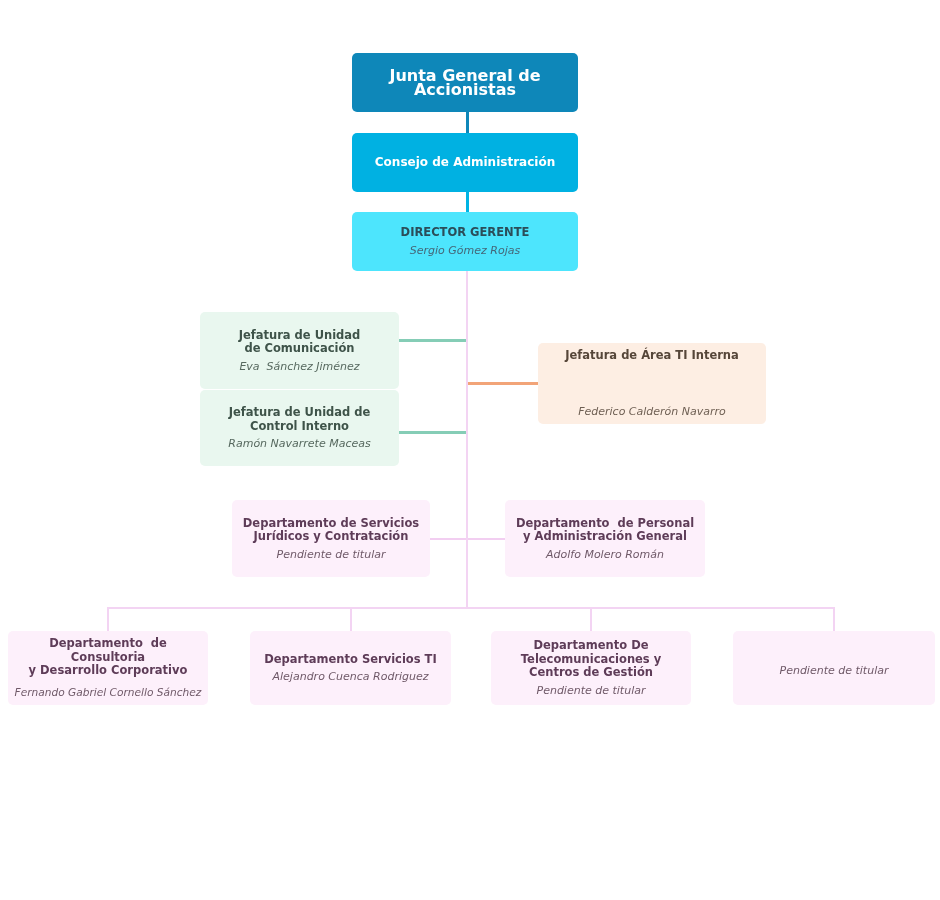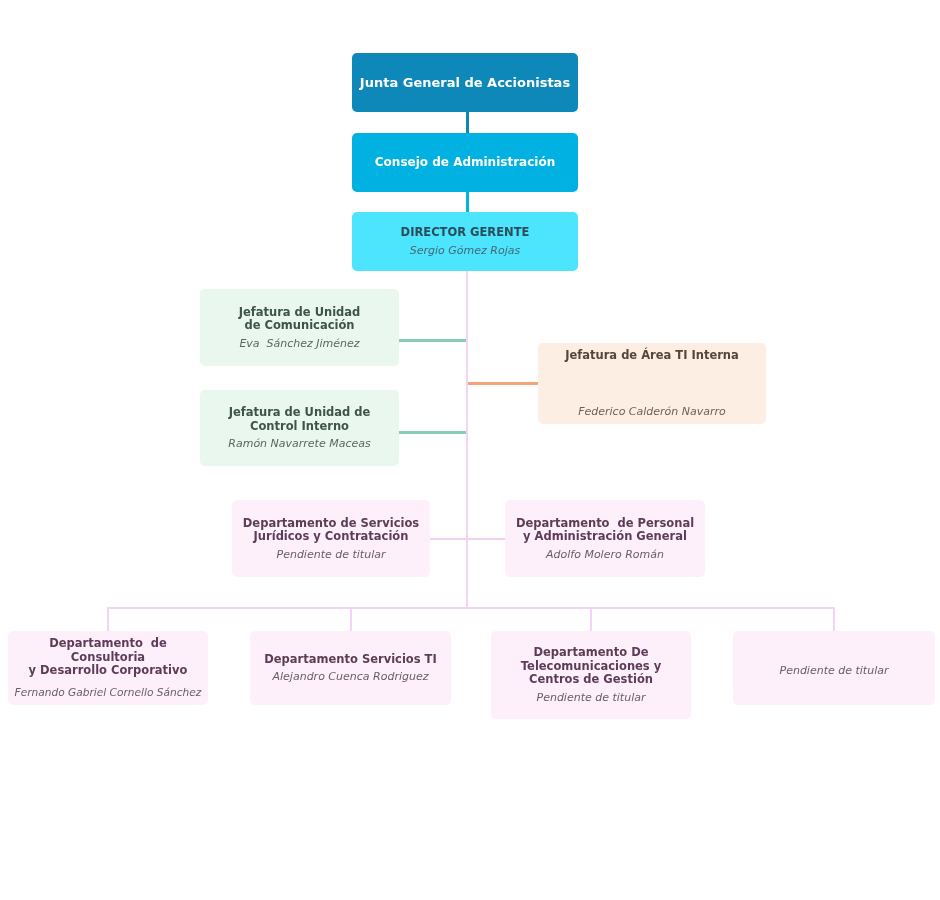--- a/index.html
+++ b/index.html
@@ -29,48 +29,48 @@
   }
   .node-subtitle{
     font-style:italic;
     font-size:11px;
     line-height:13px;
     margin-top:4px;
     white-space:pre-wrap;
   }
   
   .t-blue   {background:#0E87B9;}
-  .t-blue  .node-title{color:#ffffff;font-size:13px;}
+  .t-blue  .node-title{color:#ffffff;font-size:16px;}
   .t-blue2  {background:#00B1E2;}
   .t-blue2 .node-title{color:#ffffff;font-size:12px;}
   .t-cyan   {background:#4DE5FD;}
   .t-cyan  .node-title{color:#2B4D59;}
   .t-cyan  .node-subtitle{color:#44687A;}
   .t-green  {background:#E9F7EF;}
   .t-green .node-title{color:#3E5349;}
   .t-green .node-subtitle{color:#57695F;}
   .t-orange {background:#FDEEE3;justify-content:space-between;}
   .t-orange .node-title{color:#564639;}
   .t-orange .node-subtitle{color:#6E5F53;margin-top:21px;}
   .t-pink   {background:#FDF0FB;}
   .t-pink  .node-title{color:#5E3C58;}
   .t-pink  .node-subtitle{color:#6F5968;}
 
   
   #n-junta      {left:352px;top:53px; width:226px;height:59px;}
   #n-consejo    {left:352px;top:133px;width:226px;height:59px;}
   #n-director   {left:352px;top:212px;width:226px;height:59px;}
-  #n-comunicacion{left:200px;top:289px;width:199px;height:77px;}
+  #n-comunicacion{left:200px;top:312px;width:199px;height:77px;}
   #n-control    {left:200px;top:390px;width:199px;height:76px;}
   #n-ti         {left:538px;top:343px;width:228px;height:81px;}
   #n-juridicos  {left:232px;top:500px;width:198px;height:77px;}
   #n-personal   {left:505px;top:500px;width:200px;height:77px;}
   #n-consultoria{left:8px;  top:631px;width:200px;height:74px;justify-content:space-between;}
   #n-serviciosti{left:250px;top:631px;width:201px;height:74px;}
-  #n-telecom    {left:491px;top:631px;width:200px;height:88px;}
+  #n-telecom    {left:491px;top:631px;width:200px;height:74px;}
   #n-sistemas   {left:733px;top:631px;width:202px;height:74px;}
   #n-consultoria .node-subtitle{font-size:10.6px;}
 
   
   .line{position:absolute;}
   #l-junta-consejo   {left:466px;top:112px;width:3px;height:21px;background:#0E87B9;}
   #l-consejo-director{left:466px;top:192px;width:3px;height:20px;background:#00B4E4;}
   #l-trunk           {left:466px;top:271px;width:2px;height:337px;background:#F3D4F3;}
   #l-comunicacion    {left:399px;top:339px;width:67px;height:3px;background:#85CDB6;}
   #l-control         {left:399px;top:431px;width:67px;height:3px;background:#85CDB6;}

